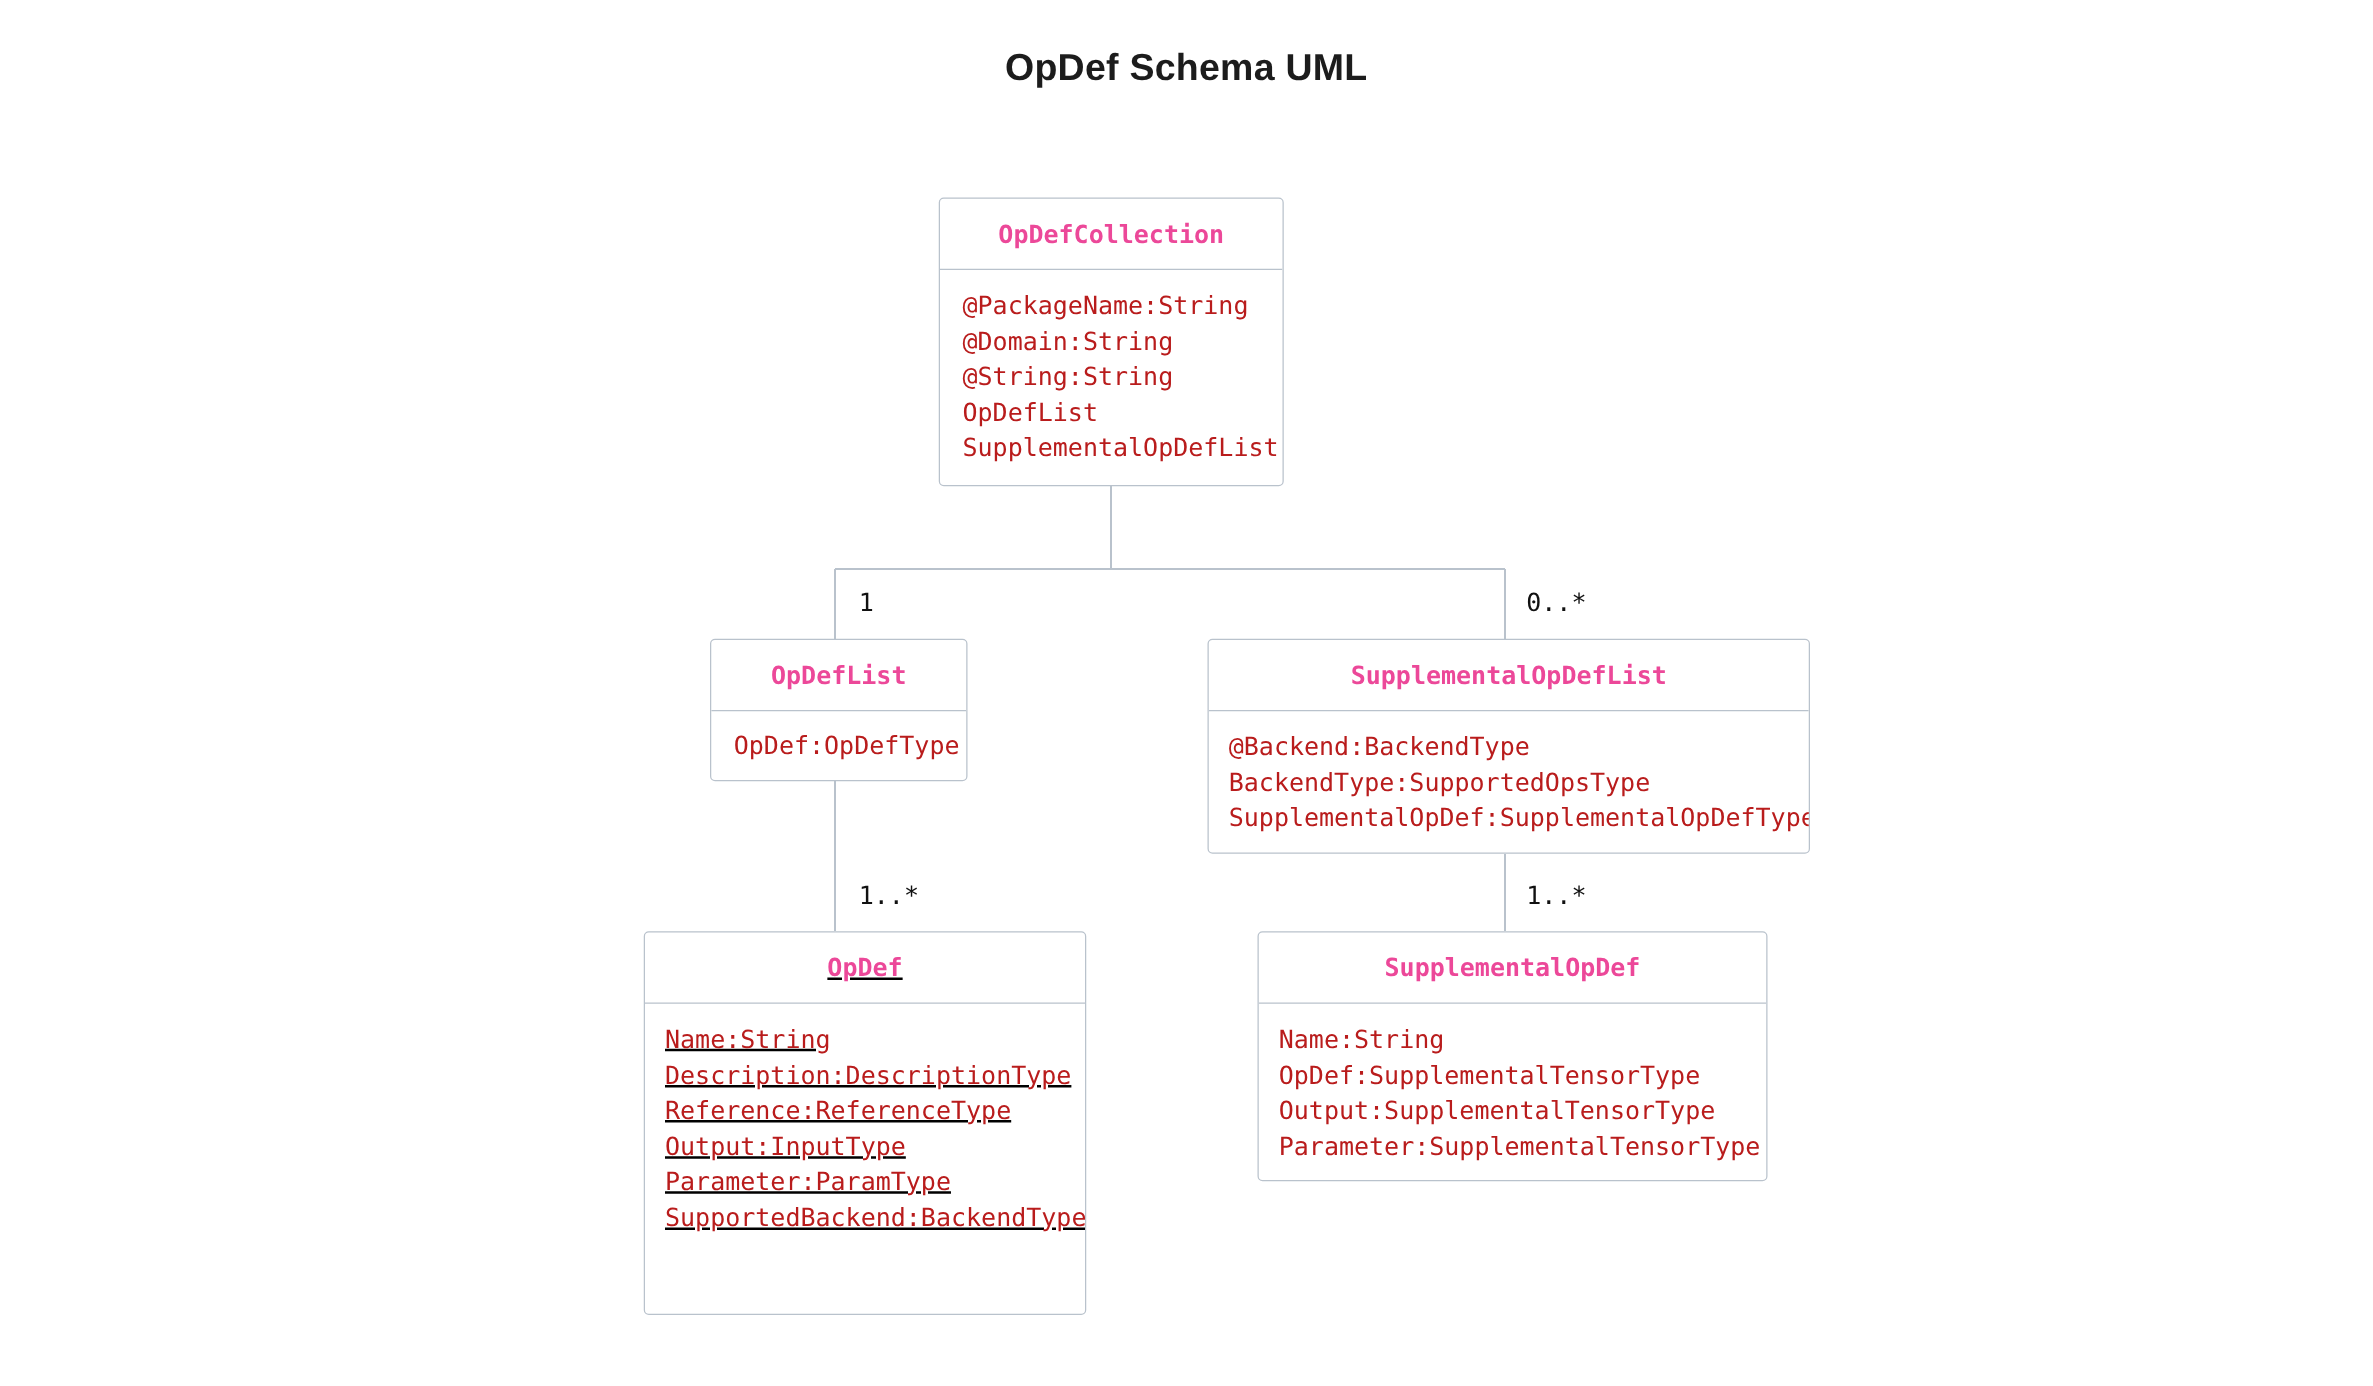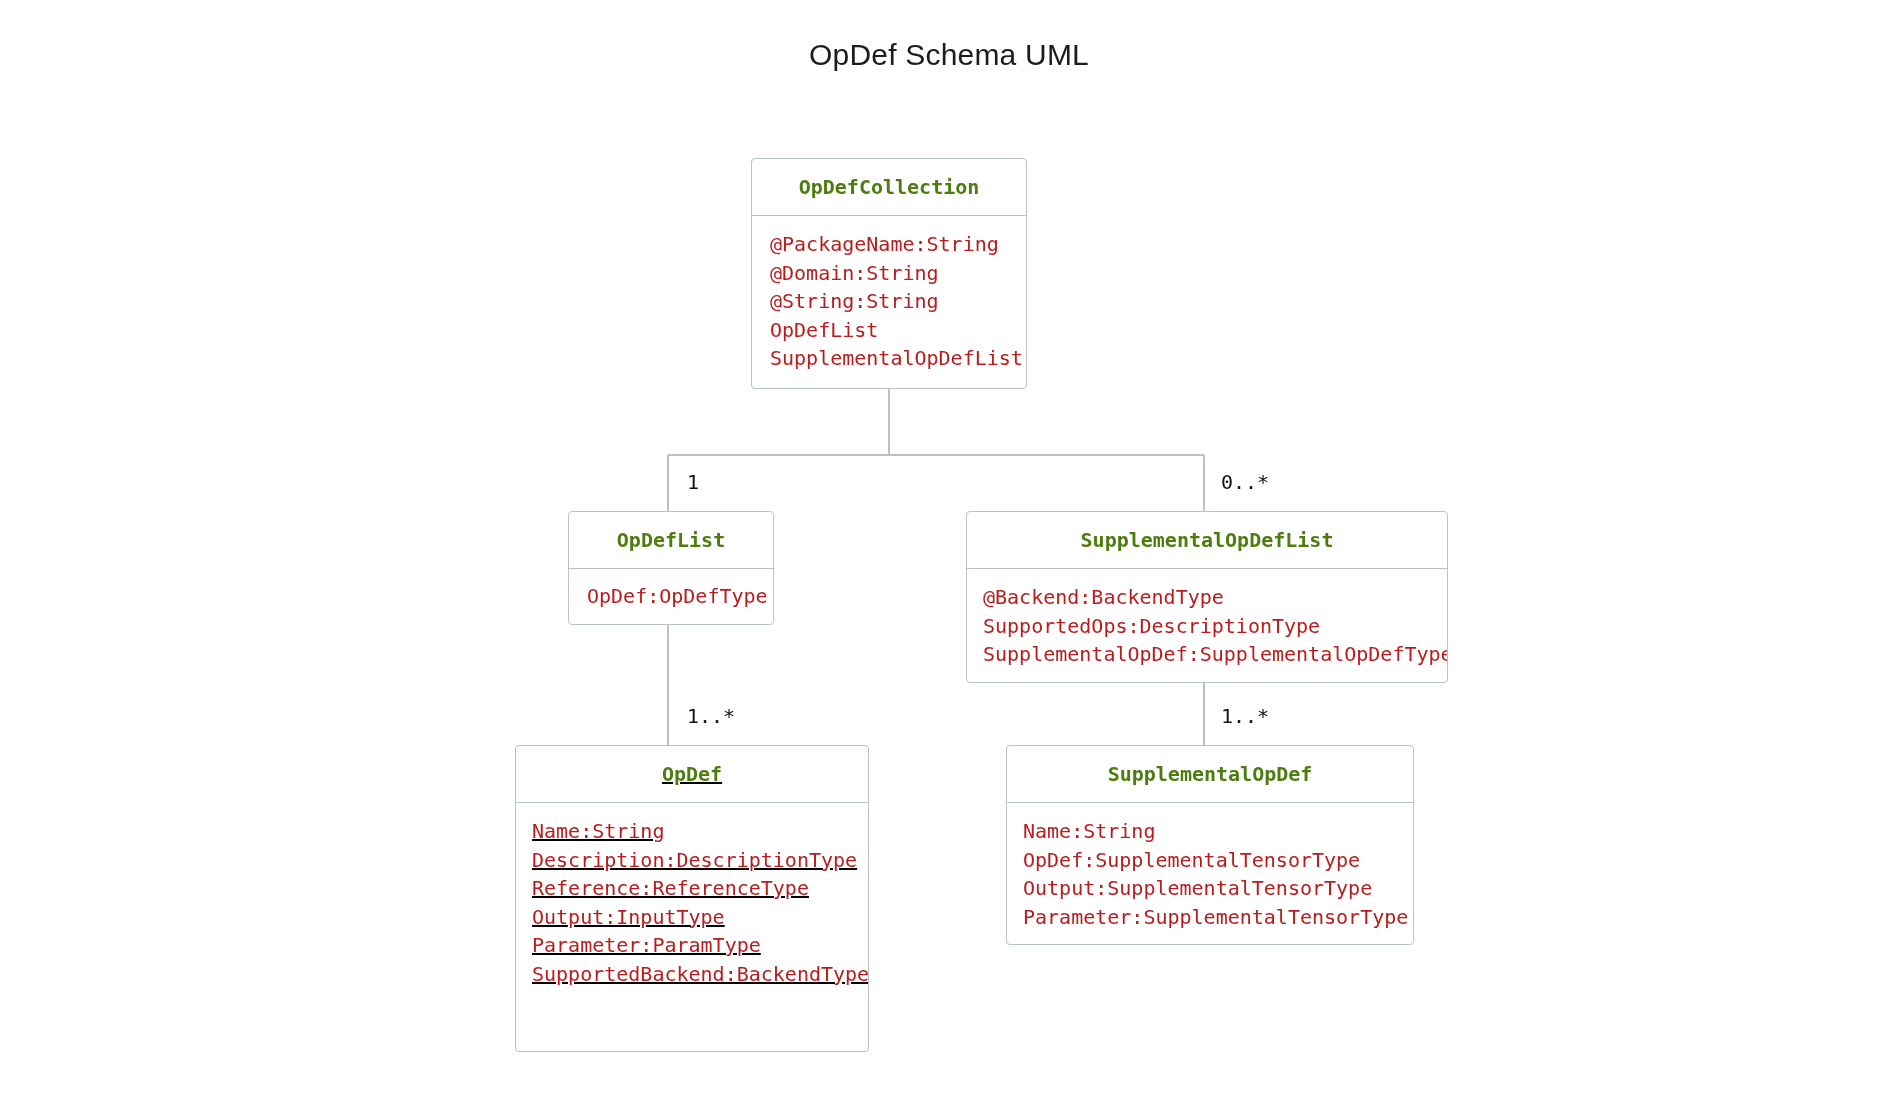--- a/index.html
+++ b/index.html
@@ -24,21 +24,21 @@
 
   
   #diagram-title {
     position: absolute;
     left: 0;
     top: 38px;
     width: 1898px;
     text-align: center;
     font-family: "Liberation Sans", sans-serif;
     font-size: 30px;
-    font-weight: 400;
+    font-weight: 700;
     color: #1c1c1c;
     letter-spacing: 0.2px;
     white-space: pre;
   }
 
   
   #connector-layer {
     position: absolute;
     left: 0;
     top: 0;
@@ -55,21 +55,21 @@
     border: 1.4px solid #b9c2cc;
     border-radius: 4px;
     overflow: hidden;
   }
   .uml-class-name {
     box-sizing: border-box;
     text-align: center;
     font-family: "DejaVu Sans Mono", "Liberation Mono", monospace;
     font-weight: bold;
     font-size: 20px;
-    color: #4d7c0f;
+    color: #ec4899;
     padding: 16px 12px 16px 12px;
     white-space: pre;
     letter-spacing: 0px;
   }
   .uml-divider {
     height: 0;
     border-top: 1.4px solid #b9c2cc;
     width: 100%;
   }
   .uml-attrs {
@@ -152,21 +152,21 @@
     <div class="uml-attrs">
       <div class="uml-attr">OpDef:OpDefType</div>
     </div>
   </div>
 
   <div class="uml-class" id="class-suppopdeflist">
     <div class="uml-class-name">SupplementalOpDefList</div>
     <div class="uml-divider"></div>
     <div class="uml-attrs">
       <div class="uml-attr">@Backend:BackendType</div>
-      <div class="uml-attr">SupportedOps:DescriptionType</div>
+      <div class="uml-attr">BackendType:SupportedOpsType</div>
       <div class="uml-attr">SupplementalOpDef:SupplementalOpDefType</div>
     </div>
   </div>
 
   <div class="uml-class" id="class-opdef">
     <div class="uml-class-name">OpDef</div>
     <div class="uml-divider"></div>
     <div class="uml-attrs">
       <div class="uml-attr">Name:String</div>
       <div class="uml-attr">Description:DescriptionType</div>

